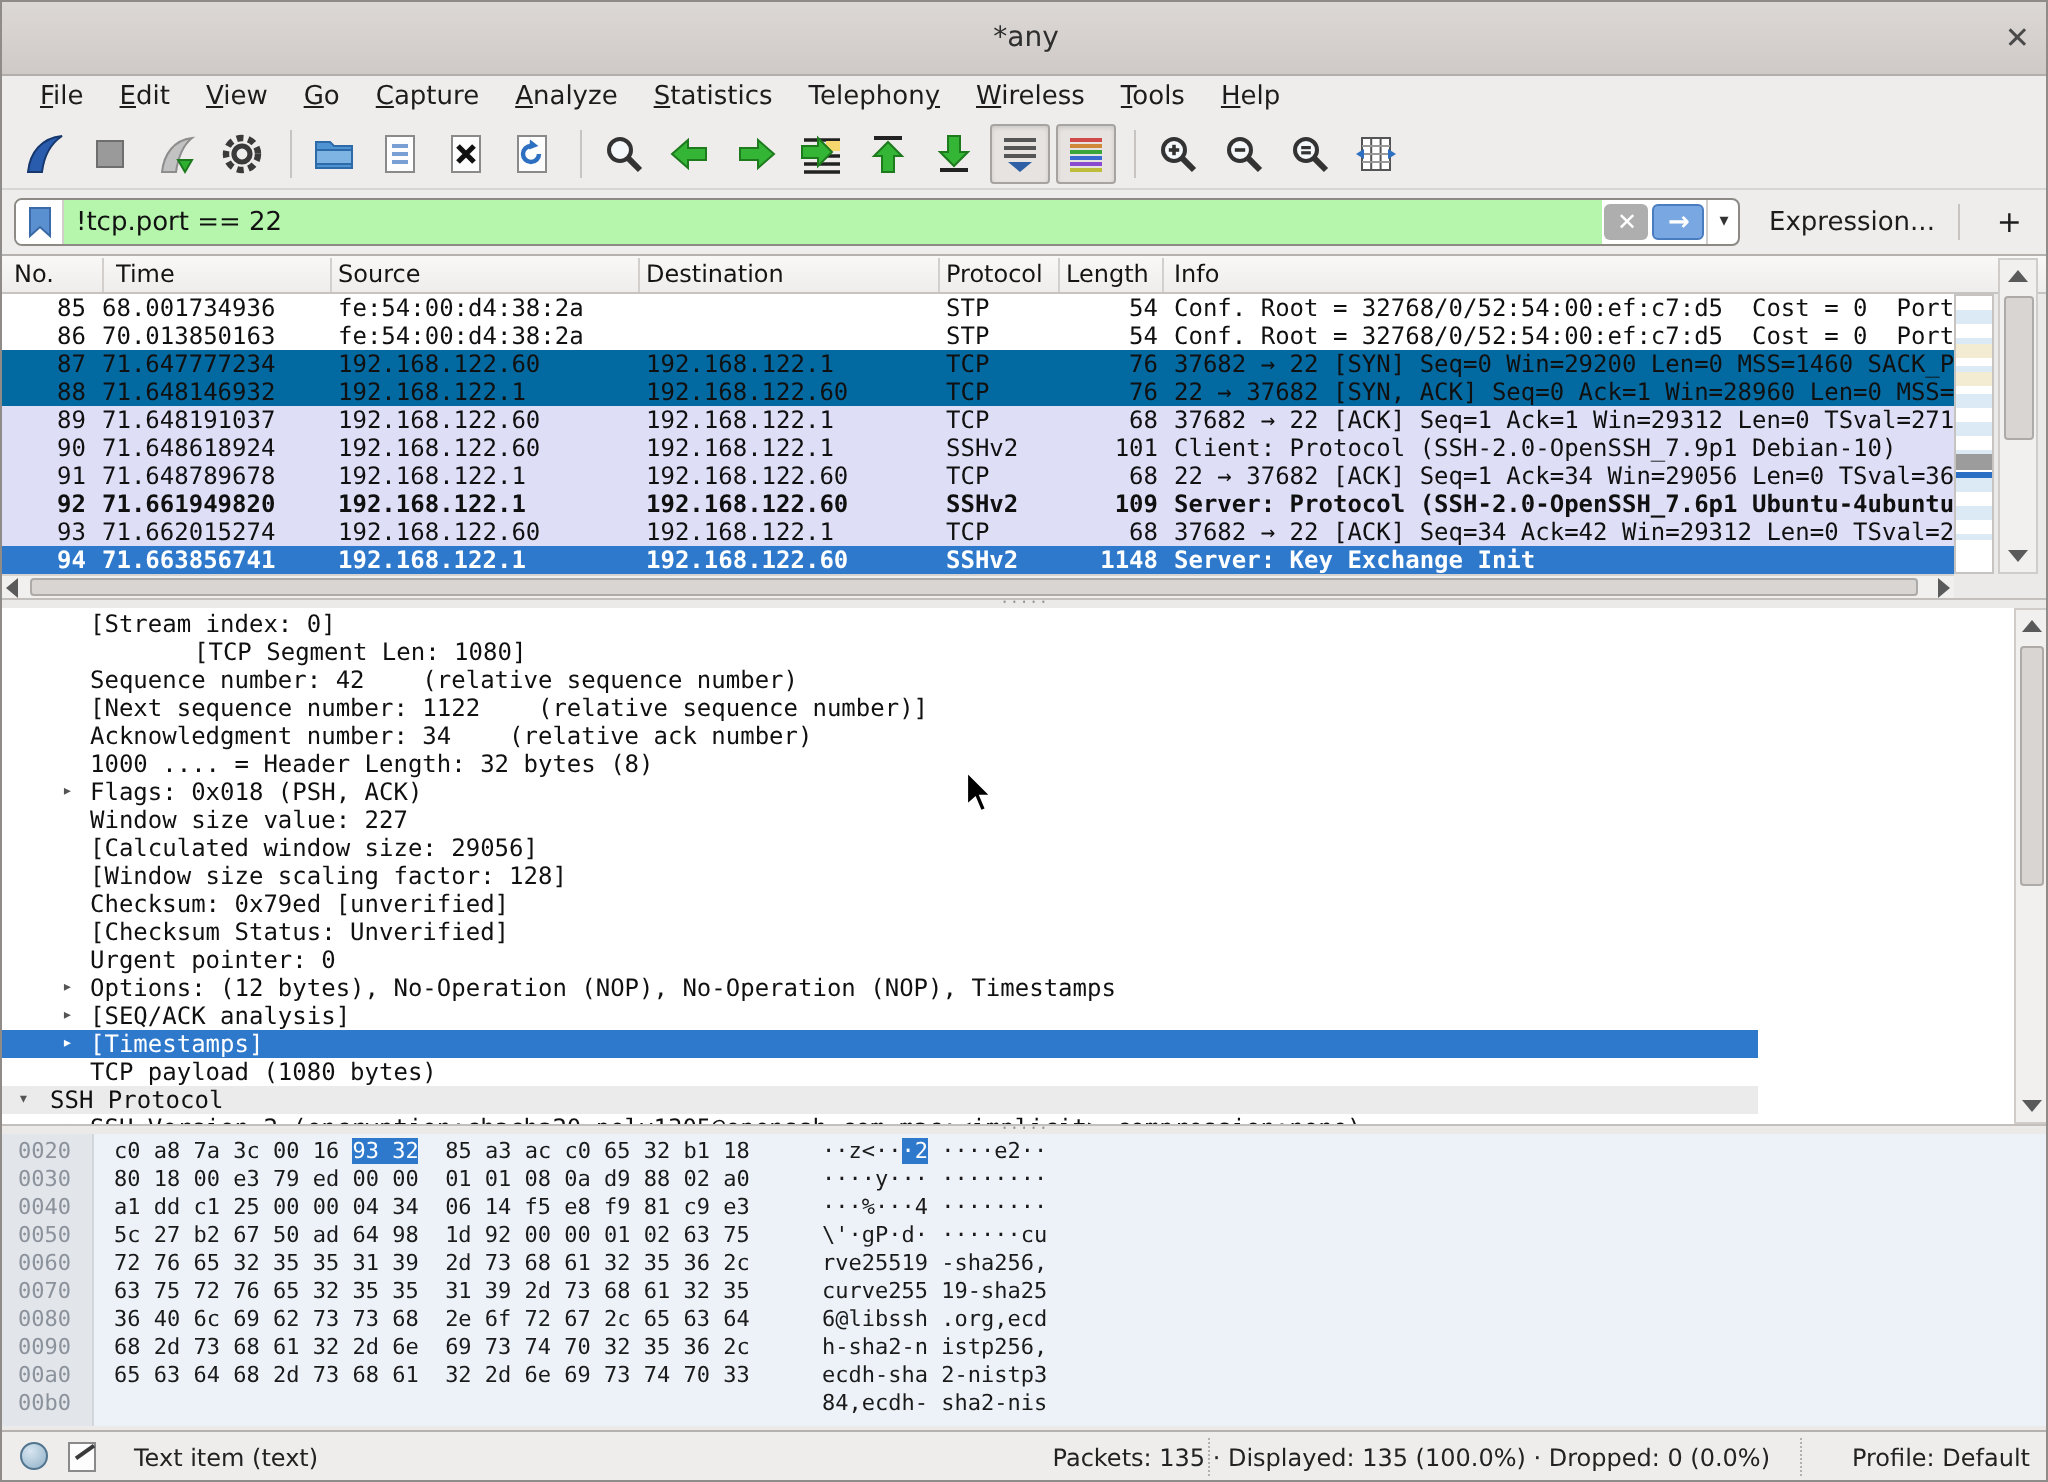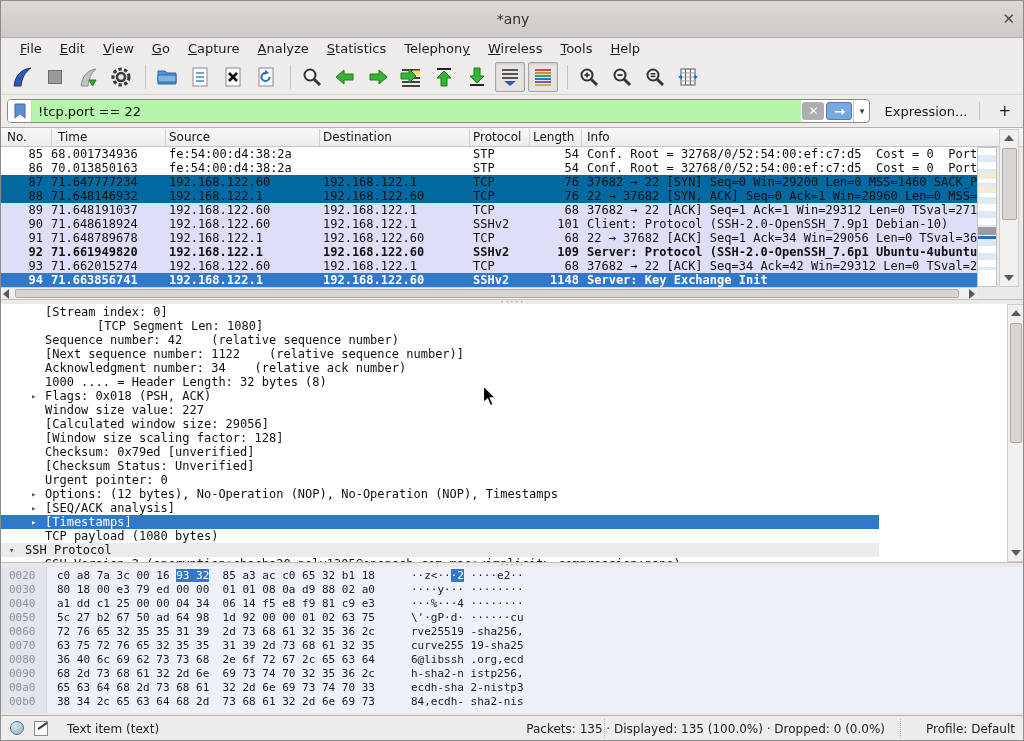--- a/index.html
+++ b/index.html
@@ -473,21 +473,21 @@
   <div id="hex-offcol"></div>
 <div class="hline" style="top: 2px;"><span class="hoff">0020</span><span class="hx"><span>c0 a8 7a 3c 00 16 </span><span class="hsel">93 32</span><span>  85 a3 ac c0 65 32 b1 18</span></span><span class="asc"><span>··z&lt;··</span><span class="hsel">·2</span><span> ····e2··</span></span></div>
     <div class="hline" style="top: 16px;"><span class="hoff">0030</span><span class="hx"><span>80 18 00 e3 79 ed 00 00  01 01 08 0a d9 88 02 a0</span><span class="hsel"></span><span></span></span><span class="asc"><span>····y··· ········</span><span class="hsel"></span><span></span></span></div>
     <div class="hline" style="top: 30px;"><span class="hoff">0040</span><span class="hx"><span>a1 dd c1 25 00 00 04 34  06 14 f5 e8 f9 81 c9 e3</span><span class="hsel"></span><span></span></span><span class="asc"><span>···%···4 ········</span><span class="hsel"></span><span></span></span></div>
     <div class="hline" style="top: 44px;"><span class="hoff">0050</span><span class="hx"><span>5c 27 b2 67 50 ad 64 98  1d 92 00 00 01 02 63 75</span><span class="hsel"></span><span></span></span><span class="asc"><span>\'·gP·d· ······cu</span><span class="hsel"></span><span></span></span></div>
     <div class="hline" style="top: 58px;"><span class="hoff">0060</span><span class="hx"><span>72 76 65 32 35 35 31 39  2d 73 68 61 32 35 36 2c</span><span class="hsel"></span><span></span></span><span class="asc"><span>rve25519 -sha256,</span><span class="hsel"></span><span></span></span></div>
     <div class="hline" style="top: 72px;"><span class="hoff">0070</span><span class="hx"><span>63 75 72 76 65 32 35 35  31 39 2d 73 68 61 32 35</span><span class="hsel"></span><span></span></span><span class="asc"><span>curve255 19-sha25</span><span class="hsel"></span><span></span></span></div>
     <div class="hline" style="top: 86px;"><span class="hoff">0080</span><span class="hx"><span>36 40 6c 69 62 73 73 68  2e 6f 72 67 2c 65 63 64</span><span class="hsel"></span><span></span></span><span class="asc"><span>6@libssh .org,ecd</span><span class="hsel"></span><span></span></span></div>
     <div class="hline" style="top: 100px;"><span class="hoff">0090</span><span class="hx"><span>68 2d 73 68 61 32 2d 6e  69 73 74 70 32 35 36 2c</span><span class="hsel"></span><span></span></span><span class="asc"><span>h-sha2-n istp256,</span><span class="hsel"></span><span></span></span></div>
     <div class="hline" style="top: 114px;"><span class="hoff">00a0</span><span class="hx"><span>65 63 64 68 2d 73 68 61  32 2d 6e 69 73 74 70 33</span><span class="hsel"></span><span></span></span><span class="asc"><span>ecdh-sha 2-nistp3</span><span class="hsel"></span><span></span></span></div>
-    <div class="hline" style="top: 128px;"><span class="hoff">00b0</span><span class="hx"><span>38 34 2c 65 63 64 68 2d  73 68 61 32 2d 6e 69 73</span><span class="hsel"></span><span></span></span><span class="asc"><span>84,ecdh- sha2-nis</span><span class="hsel"></span><span></span></span></div>
+    <div class="hline" style="top: 128px;"><span class="hoff">00b0</span><span class="asc"><span>84,ecdh- sha2-nis</span><span class="hsel"></span><span></span></span></div>
   </div>
 
 <div id="statusbar" class="abs">
   <div id="expert-icon" class="abs"></div>
   <div id="comment-icon" class="abs"></div>
   <span id="status-left" class="abs">Text item (text)</span>
   <div class="abs status-sep" style="right:420px"></div>
   <span id="status-packets" class="abs">Packets: 135 · Displayed: 135 (100.0%) · Dropped: 0 (0.0%)</span>
   <div class="abs status-sep" style="right:124px"></div>
   <span id="status-profile" class="abs">Profile: Default</span>

